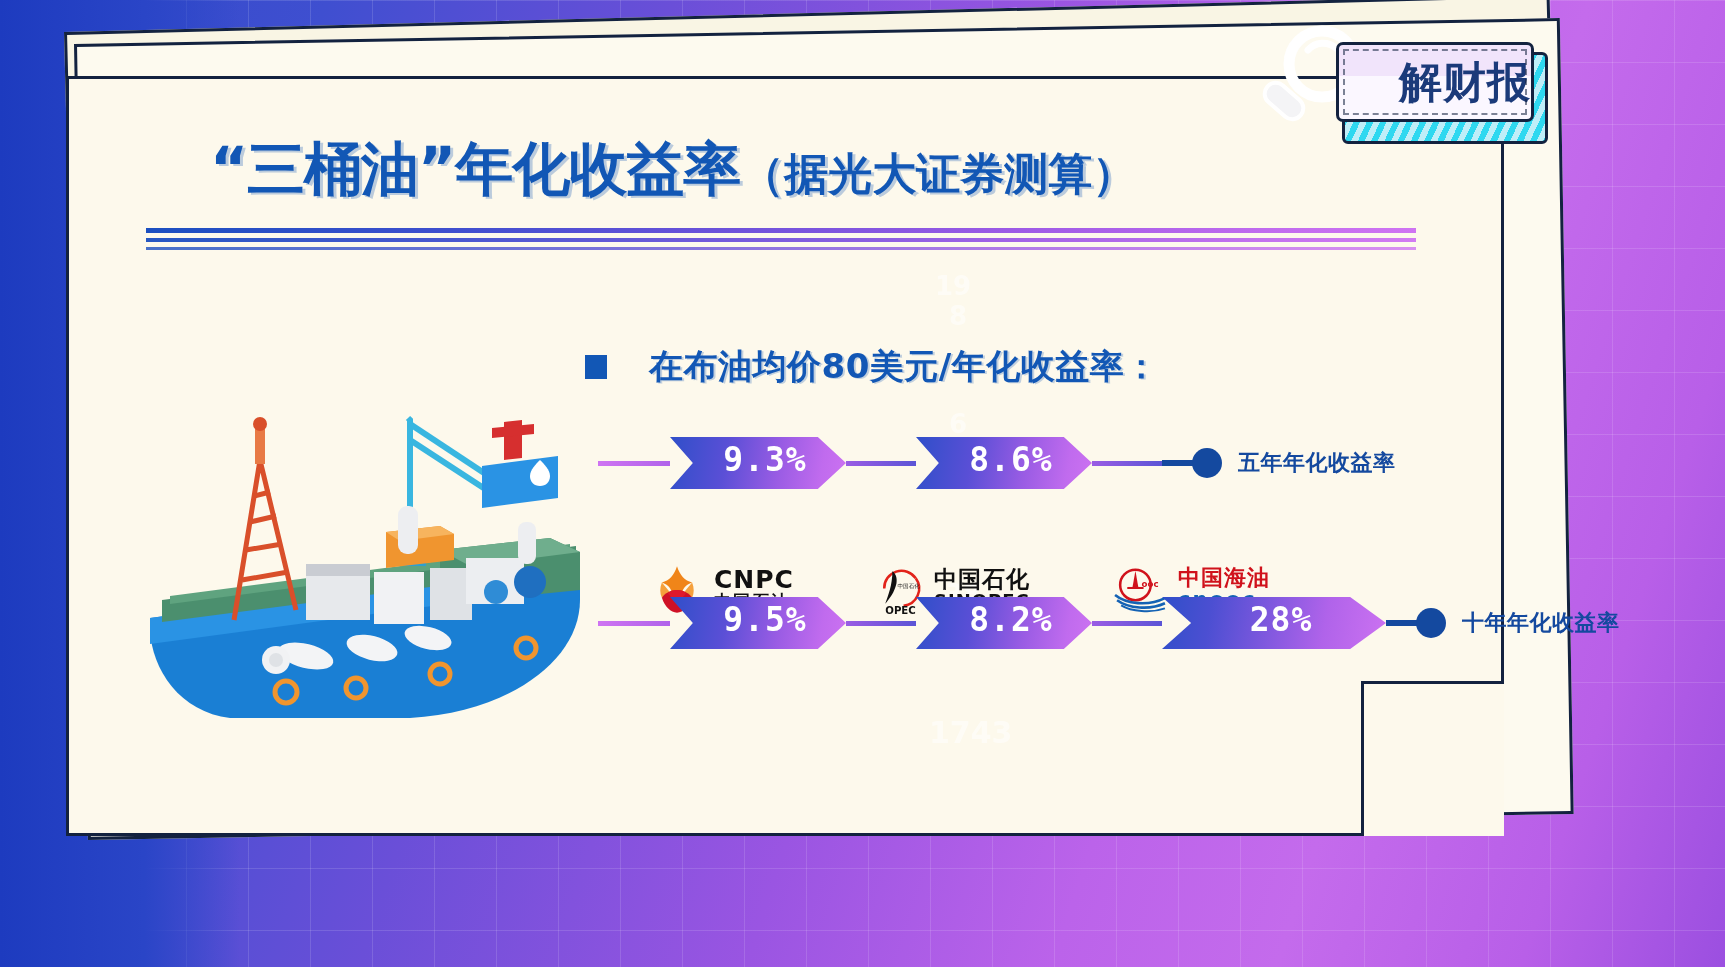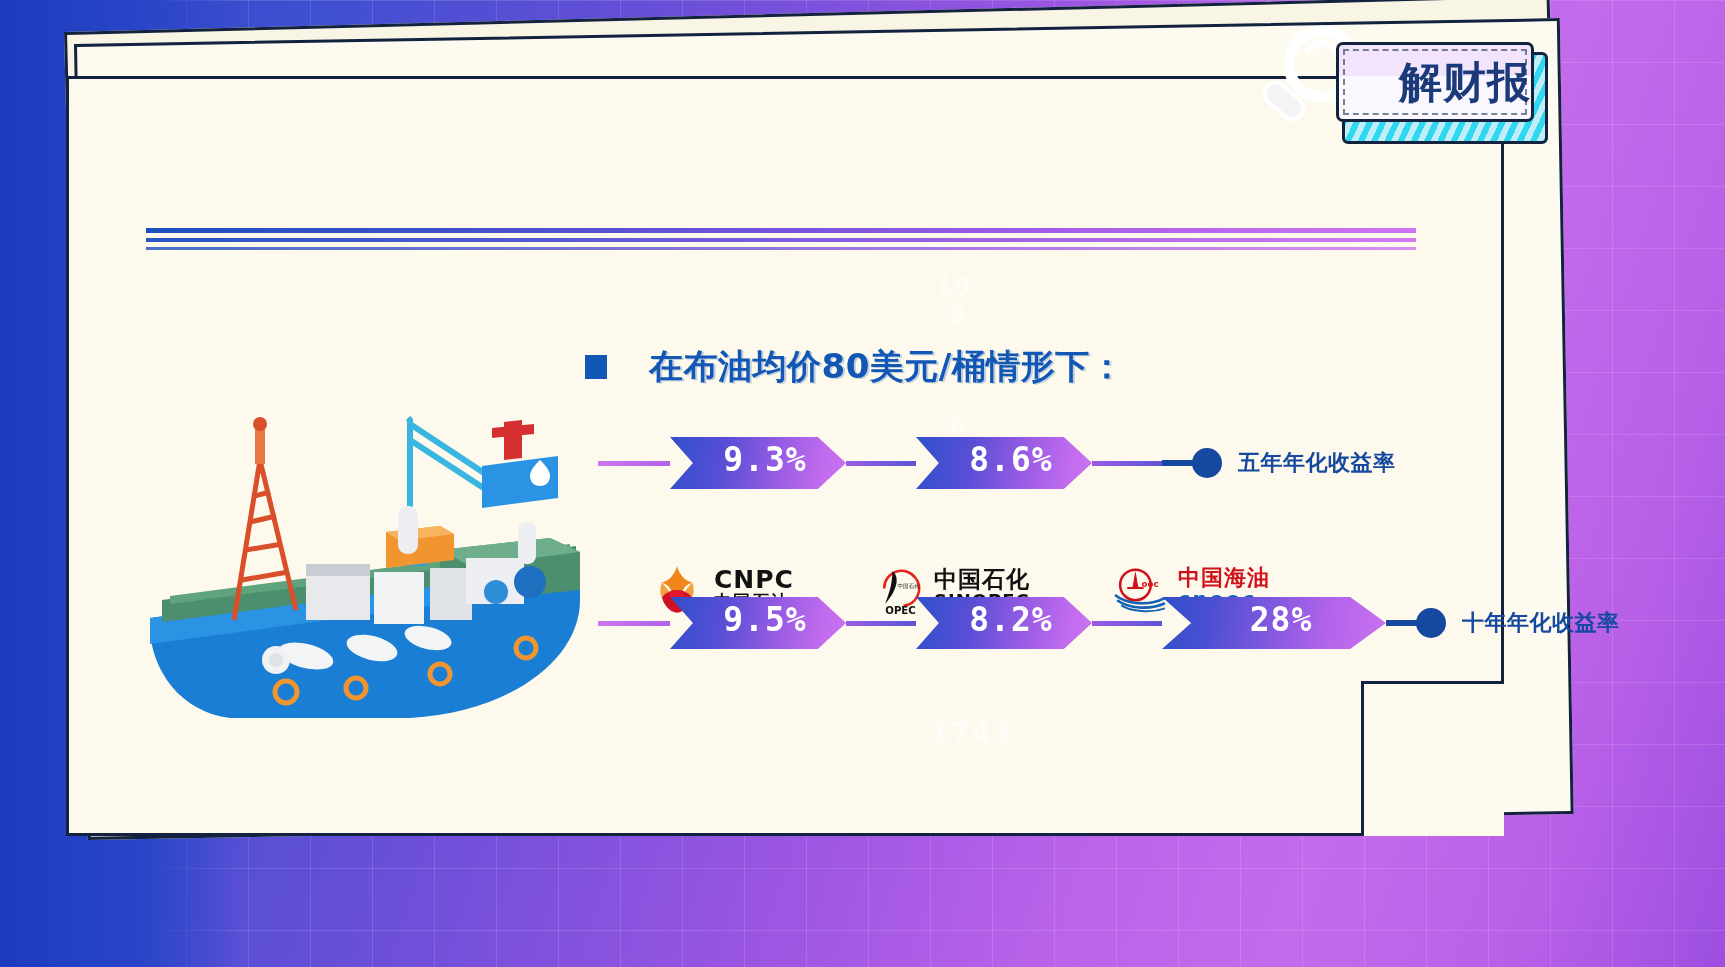--- a/index.html
+++ b/index.html
@@ -121,29 +121,34 @@
     <span class="wm" style="left:866px;top:192px;font-size:26px;">19</span>
     <span class="wm" style="left:880px;top:222px;font-size:26px;">8</span>
     <span class="wm" style="left:880px;top:330px;font-size:26px;">6</span>
     <span class="wm" style="left:876px;top:500px;font-size:26px;">38</span>
     <span class="wm" style="left:860px;top:636px;font-size:30px;">1743</span>
 
     <div id="card-fold-cut"></div>
     <div id="card-fold"></div>
   </div>
 
+  <div id="title-wrap">
+    <div id="title">
+      <span>“三桶油”年化收益率</span><span class="sub">（据光大证券测算）</span>
+    </div>
+  </div>
   <div id="rules">
     <div class="rule"></div>
     <div class="rule r2"></div>
     <div class="rule r3"></div>
   </div>
 
   <div id="bullet-row">
     <div id="bullet-sq"></div>
-    <div id="bullet-text">在布油均价80美元/桶情形下：</div>
+    <div id="bullet-text">在布油均价80美元/年化收益率：</div>
   </div>
 
   <div class="arrow-row" id="row-5y">
     <div class="tail"></div>
     <div class="arrow a1">9.3%</div>
     <div class="tail mid"></div>
     <div class="arrow a2">8.6%</div>
     <div class="tail mid"></div>
     <div class="dot-stem"></div>
     <div class="dot"></div>

